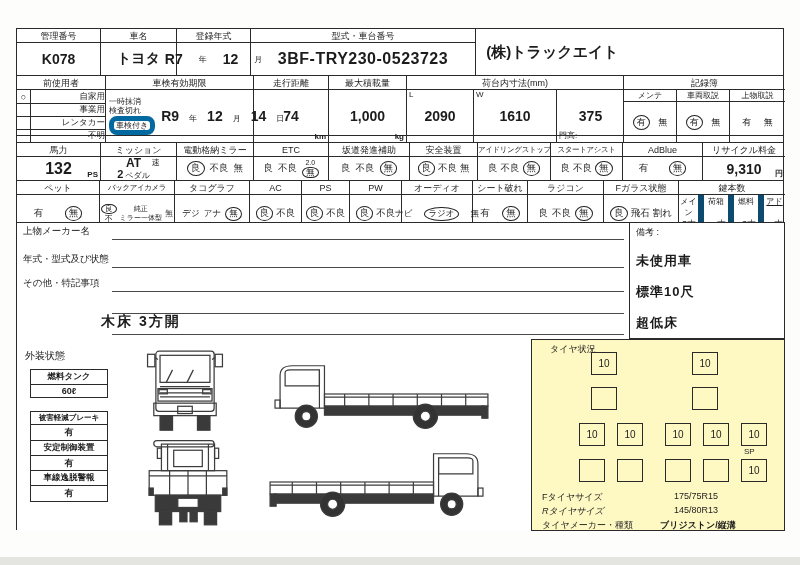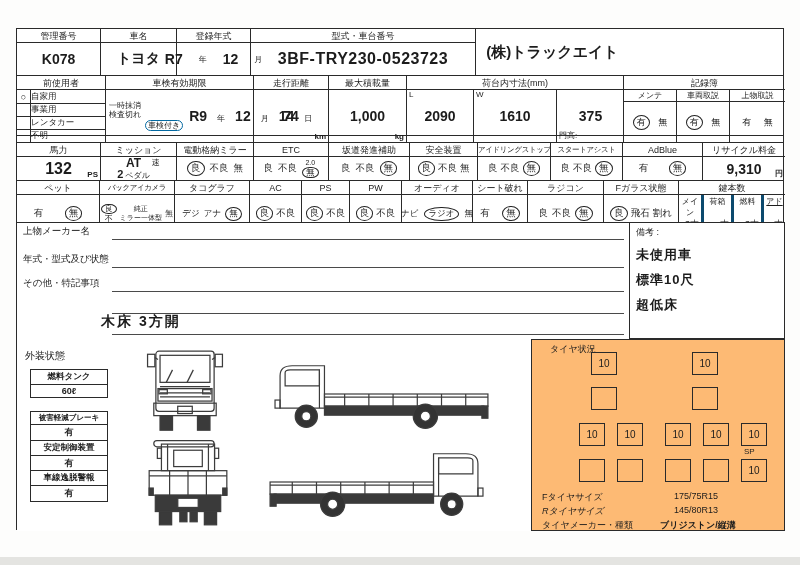--- a/index.html
+++ b/index.html
@@ -14,78 +14,78 @@
   .cell:last-child { border-right:none; }
   .h  { font-size:9px; text-align:center; border-bottom:1px solid #2a2a2a;
         height:14px; line-height:14px; white-space:nowrap; overflow:hidden; }
   .h.sm { font-size:7.5px; letter-spacing:-0.4px; }
   .v  { flex:1; display:flex; align-items:center; justify-content:center; gap:5px;
         font-size:9.5px; position:relative; white-space:nowrap; }
   .big { font-size:14px; font-weight:bold; }
   .unit { position:absolute; right:2px; bottom:1px; font-size:8px; }
   .corner { position:absolute; left:2px; top:0; font-size:8px; }
   .circ { border:1px solid #222; border-radius:50%; padding:0 3px; }
-  .oval { border:1px solid #0369a1; border-radius:8px; padding:0 2px;margin-left:36px; }
+  .oval { border:5px solid #0369a1; border-radius:8px; padding:0 2px; }
   .stack { display:flex; flex-direction:column; align-items:center; line-height:1.15; }
   .tiny { font-size:8px; }
 
   
   #band1 { grid-template-columns:84px 76px 74px 225px 153px 156px; height:47px; }
   #band1 .v { font-weight:bold; font-size:14px; }
 
   
   #band2 { grid-template-columns:89px 148px 75px 78px 217px 161px; height:60px; }
   .ownRows { flex:1; display:grid; grid-template-rows:repeat(4,1fr); }
   .ownRow { display:flex; border-top:1px solid #2a2a2a; font-size:8.5px; align-items:center; }
   .ownRows .ownRow:first-child { border-top:none; }
   .mark { width:14px; align-self:stretch; border-right:1px solid #2a2a2a;
           display:flex; align-items:center; justify-content:center; font-size:9px; }
-  .ownLbl { flex:1; text-align:left; }
+  .ownLbl { flex:1; text-align:right; }
   .bedGrid { flex:1; display:grid; grid-template-columns:67px 83px 67px; }
   .bedCell { border-right:1px solid #2a2a2a; position:relative; display:flex;
              align-items:center; justify-content:center; }
   .bedCell:last-child { border-right:none; }
   .recGrid { flex:1; display:grid; grid-template-columns:53px 53px 55px; }
   .recCell { border-right:1px solid #2a2a2a; display:flex; flex-direction:column; }
   .recCell:last-child { border-right:none; }
   .recH { font-size:8px; text-align:center; border-bottom:1px solid #2a2a2a; height:12px; line-height:12px; }
   .recV { flex:1; display:flex; align-items:center; justify-content:space-evenly; font-size:9px; }
 
   #gap { height:7px; border-bottom:1.5px solid #2a2a2a; background:#fff; }
 
   
   #band3 { grid-template-columns:84px 76px 77px 75px 81px 68px 73px 72px 80px 82px; height:38px; }
   #band4 { grid-template-columns:83px 75px 75px 52px 48px 52px 71px 55px 76px 75px 106px; height:42px; }
   .keyGrid { flex:1; display:grid; grid-template-columns:25px 30px 30px 21px; }
-  .keyCell { border-right:3px solid #0c4a6e; display:flex; flex-direction:column; font-size:8px; }
+  .keyCell { border-right:6px solid #0c4a6e; display:flex; flex-direction:column; font-size:8px; }
   .keyCell:last-child { border-right:none;text-decoration:underline; }
   .keyName { text-align:center; padding-top:1px; }
   .keyVal { flex:1; display:flex; align-items:flex-end; justify-content:flex-end; padding:0 2px 1px 0; font-size:9px; }
 
   
   #middle { position:relative; height:116px; background:#fff; }
   .mLabel { position:absolute; left:6px; font-size:9.5px; white-space:nowrap; }
   .rule { position:absolute; left:95px; width:512px; border-top:1px solid #4a4a4a; height:0; }
   #floorNote { position:absolute; left:84px; top:90px; font-size:14px; font-weight:bold; letter-spacing:2px; }
   #remarks { position:absolute; left:612px; top:-1px; width:156px; height:117px;
              border:1px solid #2a2a2a; padding:3px 6px; background:#fff; }
   #remarks .rTitle { font-size:9px; }
-  #remarks .rLine { font-size:13px; font-weight:bold; margin-top:7px; letter-spacing:1px; }
+  #remarks .rLine { font-size:13px; font-weight:bold; margin-top:13px; letter-spacing:1px; }
 
   
   #bottom { position:relative; height:192px; background:#fff; }
   #extTitle { position:absolute; left:8px; top:10px; font-size:10px; }
   .extBox { position:absolute; left:13px; width:78px; border:1.5px solid #2a2a2a; background:#fff; }
   .extBox .eh { font-size:8.5px; font-weight:bold; text-align:center; border-bottom:1px solid #2a2a2a; padding:1px 0; white-space:nowrap; }
   .extBox .ev { font-size:9px; font-weight:bold; text-align:center; padding:1px 0; }
 
   .truck { position:absolute; }
 
   #tirePanel { position:absolute; left:514px; top:0; width:254px; height:192px;
-               border:1px solid #2a2a2a; background:#fdba74; }
+               border:1px solid #2a2a2a; background:#fef9c3; }
   #tireTitle { position:absolute; left:18px; top:3px; font-size:9px; }
   .tbox { position:absolute; width:26px; height:23px; border:1px solid #2a2a2a;
           display:flex; align-items:center; justify-content:center; font-size:10px; }
   #spLbl { position:absolute; left:212px; top:107px; font-size:8px; }
   .tline { position:absolute; font-size:9px; white-space:nowrap; }
   .tval { position:absolute; font-size:9px; white-space:nowrap; }
   .bold { font-weight:bold; }
 
   #scanEdge { position:absolute; left:0; bottom:0; width:100%; height:8px;
               background:#d9d9d6; opacity:.7; }
@@ -359,21 +359,21 @@
     </div>
     <div class="cell">
       <div class="h">PW</div>
       <div class="v" style="gap:3px;">
         <span class="circ">良</span>
         <span>不良</span>
       </div>
     </div>
     <div class="cell">
       <div class="h">オーディオ</div>
-      <div class="v" style="font-size:8.5px; gap:6px;">
+      <div class="v" style="font-size:8.5px; gap:12px;">
         <span>ナビ</span>
         <span class="circ">ラジオ</span>
         <span>無</span>
       </div>
     </div>
     <div class="cell">
       <div class="h">シート破れ</div>
       <div class="v" style="justify-content:space-evenly;">
         <span>有</span>
         <span class="circ">無</span>

